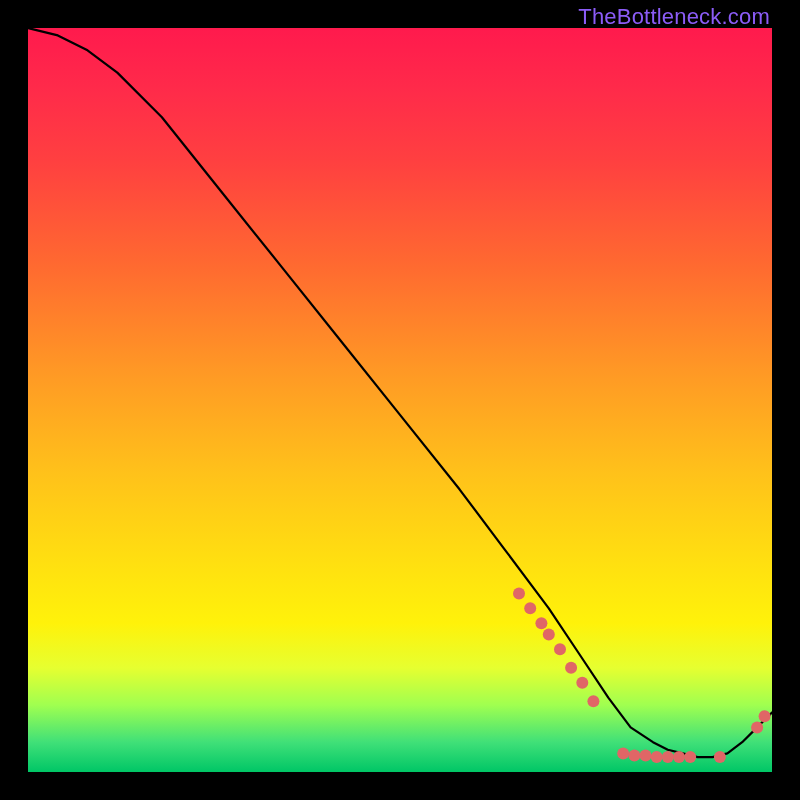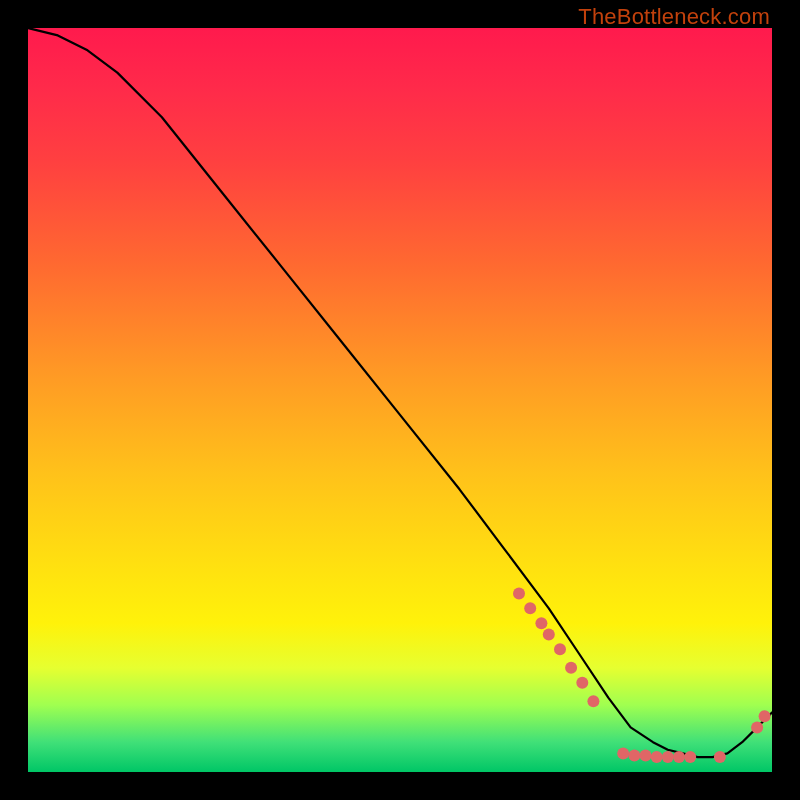--- a/index.html
+++ b/index.html
@@ -36,21 +36,21 @@
       #e6ff30 86%,
       #a0ff50 91%,
       #40e078 96%,
       #00c666 100%
     );
   }
   .watermark {
     position: absolute;
     top: 4px;
     right: 30px;
-    color: #c2410c;
+    color: #8b5cf6;
     font-size: 22px;
     font-weight: 500;
     letter-spacing: 0.2px;
     user-select: none;
   }
   svg.overlay {
     position: absolute;
     left: 0;
     top: 0;
     width: 744px;

